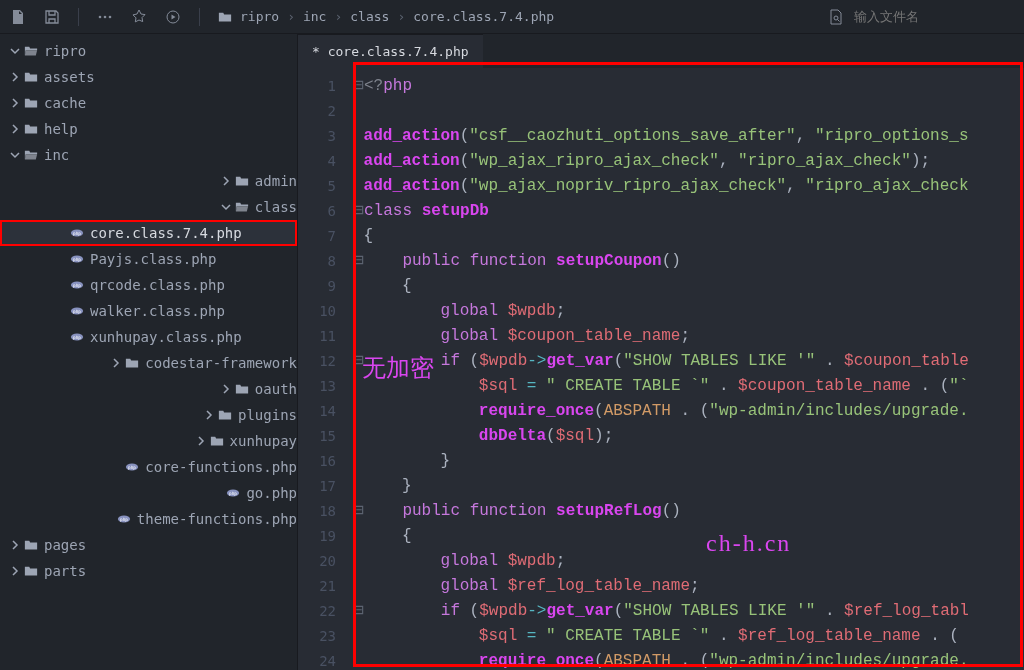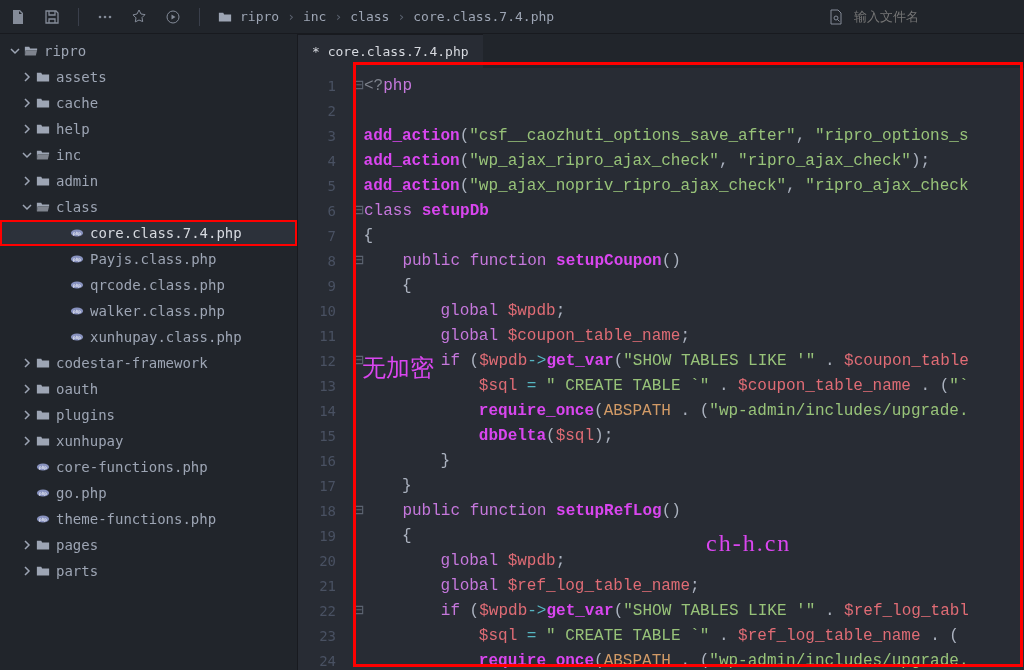--- a/index.html
+++ b/index.html
@@ -42,21 +42,21 @@
   height: 26px; padding-left: 8px;
   color: #9da5b4; cursor: pointer;
 }
 .tree-row.active { background: #2c313a; color: #d7dae0; }
 .tree-row.highlight-box { outline: 2px solid #ff0000; outline-offset: -2px; }
 .tw { width: 14px; display: inline-flex; justify-content: center; }
 .tw svg { width: 10px; height: 10px; fill: #9da5b4; }
 .fi { width: 18px; display: inline-flex; align-items: center; justify-content: center; margin-right: 4px; }
 .fi svg { width: 14px; height: 14px; }
 .lbl { font-size: 14px; }
-.ind1 { padding-left: 20px; } .ind2 { padding-left: 20px; }
+.ind1 { padding-left: 8px; } .ind2 { padding-left: 20px; justify-content: flex-end; }
 .ind3 { padding-left: 54px; }
 .sidebar-footer { height: 18px; font-size: 12px; color: #5c6370; padding-left: 10px; }
 
 .editor-area { flex: 1; display: flex; flex-direction: column; background: #282c34; }
 .tabbar { height: 34px; display: flex; align-items: flex-start; background: #21252b; }
 .tab {
   height: 34px; padding: 0 14px;
   display: flex; align-items: center;
   background: #282c34; color: #d7dae0;
   border-top: 1px solid #181a1f;

